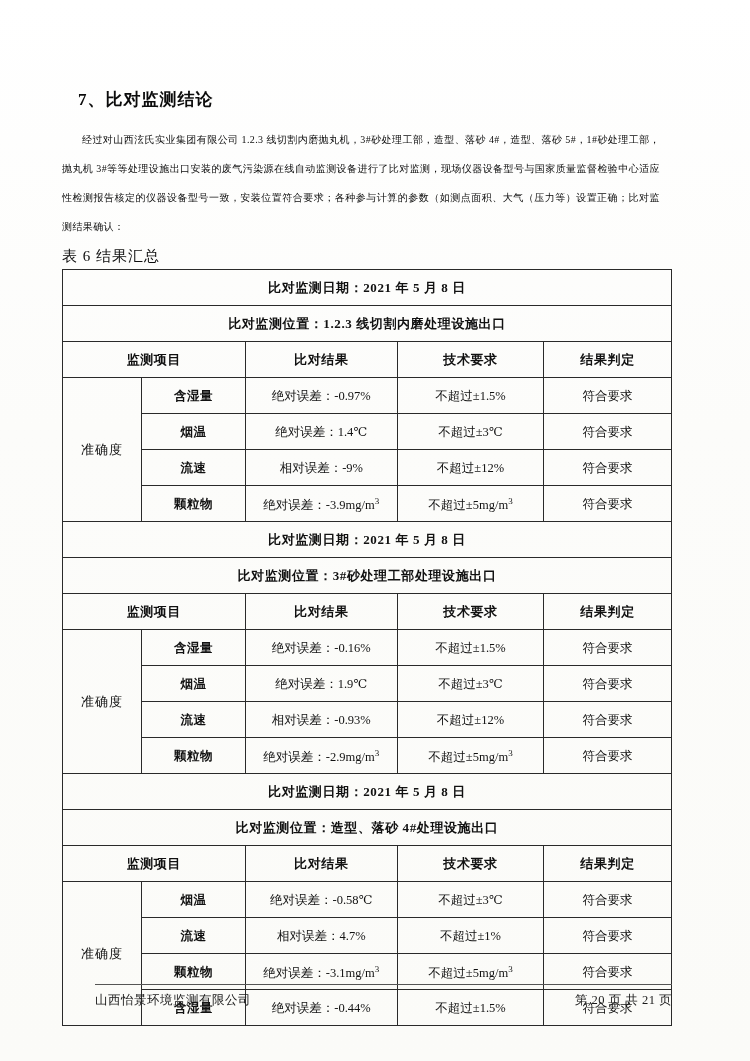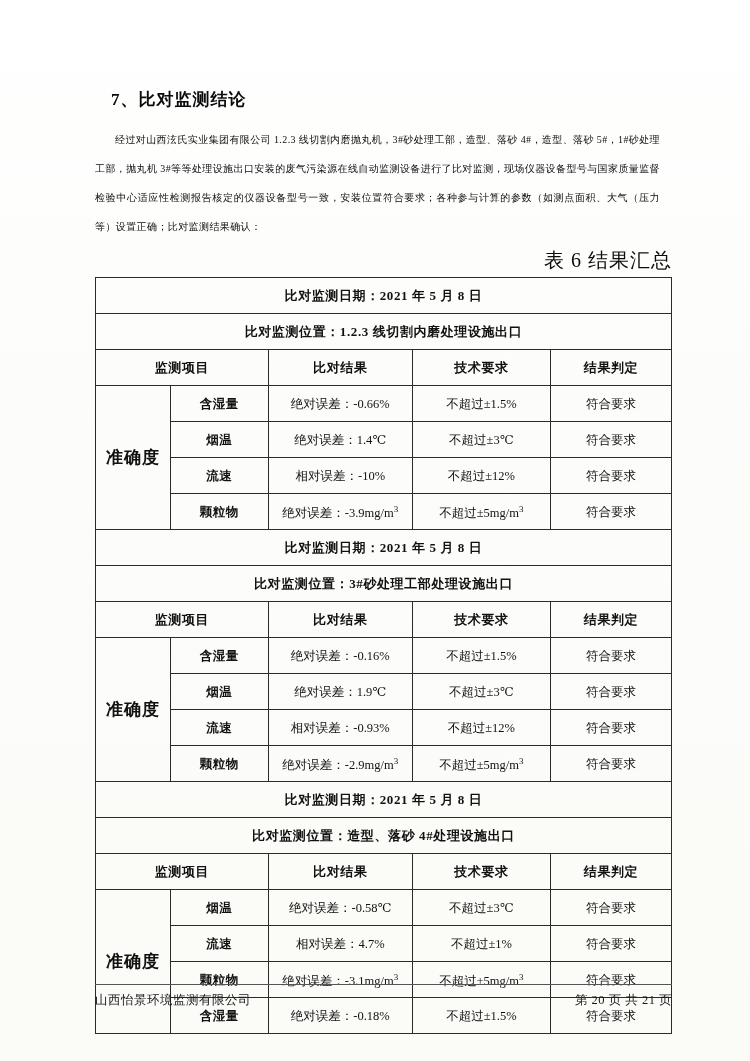--- a/index.html
+++ b/index.html
@@ -21,41 +21,41 @@
   
   .page::before {
     content: "";
     position: absolute;
     inset: 0;
     background: linear-gradient(180deg, #ffffff 0%, #fcfcfa 40%, #fbfbf8 100%);
     pointer-events: none;
   }
   .content {
     position: relative;
-    padding: 88px 78px 0 95px;
+    padding: 88px 78px 0 62px;
   }
   h2.section-title {
     font-size: 17px;
     font-weight: bold;
     margin: 0 0 14px 16px;
     letter-spacing: 1px;
     color: #0b0b0b;
   }
   p.para {
     font-size: 10px;
     line-height: 29px;
     margin: 0 12px 6px 0;
     text-align: justify;
     text-indent: 2em;
     color: #0d0d0d;
     letter-spacing: 0.4px;
   }
   .table-caption {
-    text-align: right;
-    font-size: 20px;
+    text-align: left;
+    font-size: 15px;
     margin: 6px 0 3px 0;
     letter-spacing: 1px;
     color: #0d0d0d;
   }
   table.result {
     border-collapse: collapse;
     width: 100%;
     table-layout: fixed;
     font-size: 12.5px;
     color: #111;
@@ -73,22 +73,22 @@
     font-weight: bold;
     font-size: 13px;
     letter-spacing: 0.6px;
   }
   td.hdr {
     font-weight: bold;
     font-size: 13px;
     letter-spacing: 0.6px;
   }
   td.vert {
-    font-weight: bold;
-    font-size: 17px;
+    font-weight: normal;
+    font-size: 13px;
     letter-spacing: 1px;
   }
   td.item {
     font-weight: bold;
     font-size: 12.5px;
     letter-spacing: 0.5px;
   }
   td.val {
     font-size: 12.5px;
   }
@@ -144,33 +144,33 @@
           </tr>
           <tr>
             <td class="hdr" colspan="2">监测项目</td>
             <td class="hdr">比对结果</td>
             <td class="hdr">技术要求</td>
             <td class="hdr">结果判定</td>
           </tr>
           <tr>
             <td class="vert" rowspan="4">准确度</td>
             <td class="item">含湿量</td>
-            <td class="val">绝对误差：-0.66%</td>
+            <td class="val">绝对误差：-0.97%</td>
             <td class="val">不超过±1.5%</td>
             <td class="val">符合要求</td>
           </tr>
           <tr>
             <td class="item">烟温</td>
             <td class="val">绝对误差：1.4℃</td>
             <td class="val">不超过±3℃</td>
             <td class="val">符合要求</td>
           </tr>
           <tr>
             <td class="item">流速</td>
-            <td class="val">相对误差：-10%</td>
+            <td class="val">相对误差：-9%</td>
             <td class="val">不超过±12%</td>
             <td class="val">符合要求</td>
           </tr>
           <tr>
             <td class="item">颗粒物</td>
             <td class="val">绝对误差：-3.9mg/m<sup class="unit">3</sup></td>
             <td class="val">不超过±5mg/m<sup class="unit">3</sup></td>
             <td class="val">符合要求</td>
           </tr>
           <tr>
@@ -236,21 +236,21 @@
             <td class="val">符合要求</td>
           </tr>
           <tr>
             <td class="item">颗粒物</td>
             <td class="val">绝对误差：-3.1mg/m<sup class="unit">3</sup></td>
             <td class="val">不超过±5mg/m<sup class="unit">3</sup></td>
             <td class="val">符合要求</td>
           </tr>
           <tr>
             <td class="item">含湿量</td>
-            <td class="val">绝对误差：-0.18%</td>
+            <td class="val">绝对误差：-0.44%</td>
             <td class="val">不超过±1.5%</td>
             <td class="val">符合要求</td>
           </tr>
         </tbody>
     </table>
 
   </div>
 
   <div class="footer">
     <span>山西怡景环境监测有限公司</span>

